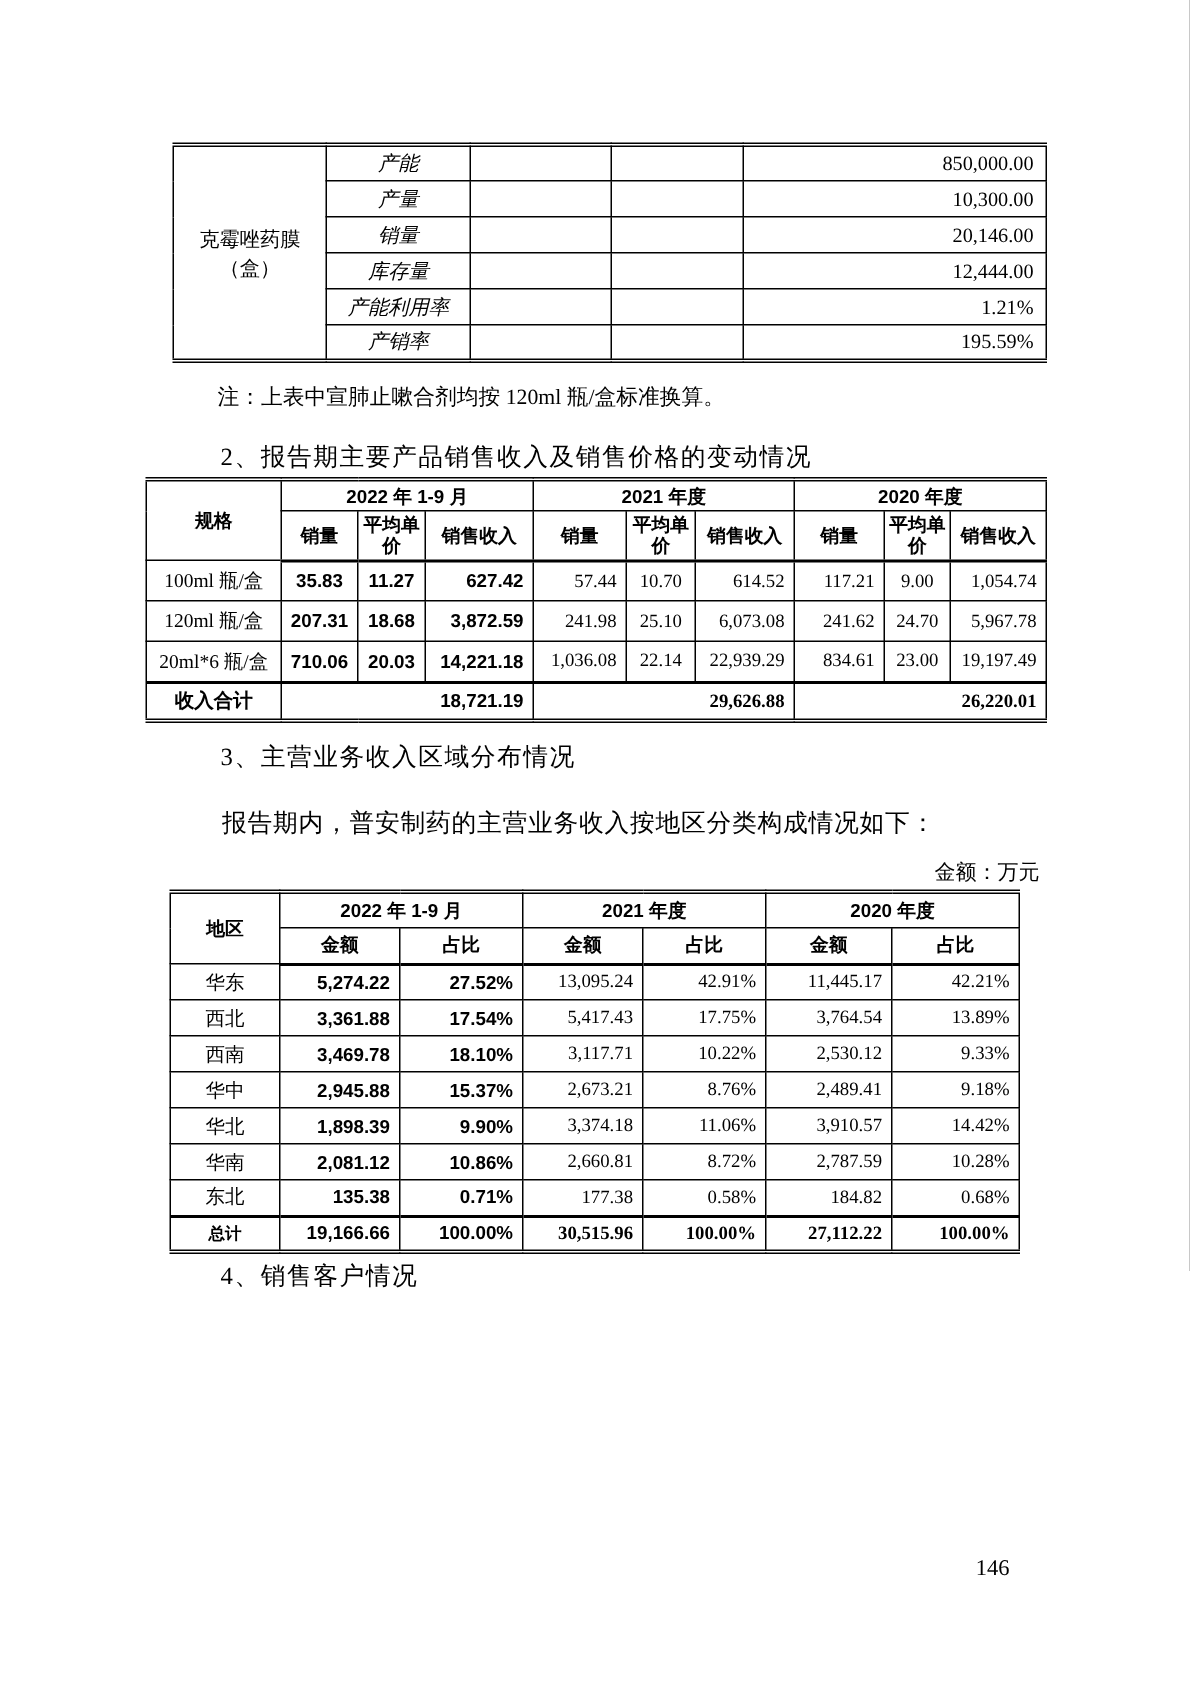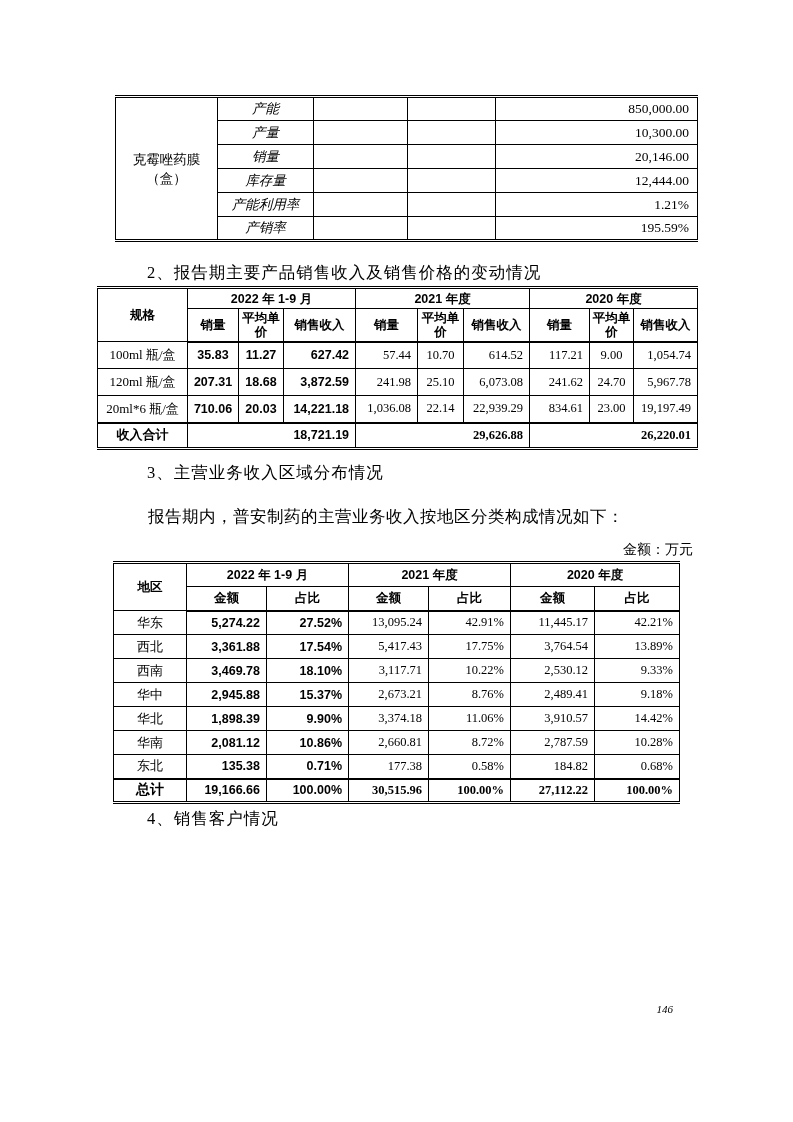--- a/index.html
+++ b/index.html
@@ -56,24 +56,24 @@
   .t3 { margin-top:2px; margin-left:-2px; width:566px;
         border-top:3px double #000; border-bottom:3px double #000; }
   .t3 th { font-family:"Liberation Sans","DejaVu Sans",sans-serif;
            font-weight:bold; font-size:12.5px; }
   .t3 tr { height:24px; }
   .t3 .sb th { border-bottom:2px solid #000; }
   .t3 td { font-size:12.5px; }
   .t3 .region { text-align:center; font-size:13px; }
   .t3 .b22 { font-family:"Liberation Sans","DejaVu Sans",sans-serif; font-weight:bold; }
   .t3 .tot td { border-top:2px solid #000; font-weight:bold; }
-  .t3 .tot .tlabel { font-family:"Liberation Sans","DejaVu Sans",sans-serif; text-align:center; font-size:14px; }
+  .t3 .tot .tlabel { font-family:"Liberation Sans","DejaVu Sans",sans-serif; text-align:center; font-size:11px; }
 
   .h4sec { margin-top:4px; font-size:16.5px; padding-left:32px; letter-spacing:1px; }
-  .pageno { position:absolute; top:1003px; right:120px; font-size:11px;font-style:italic; }
+  .pageno { position:absolute; top:1038px; right:120px; font-size:15px; }
 </style>
 </head>
 <body>
 
 <div class="doc">
   <div class="content">
 
     <table class="t1">
       <colgroup>
           <col style="width:102px">
@@ -119,20 +119,21 @@
       </tr>
       <tr>
         <td class="metric">产销率</td>
         <td></td>
             <td></td>
         <td class="val">195.59%</td>
       </tr>
     </tbody>
       </table>
 
+    <div class="note">注：上表中宣肺止嗽合剂均按 120ml 瓶/盒标准换算。</div>
 
     <div class="hsec">2、报告期主要产品销售收入及销售价格的变动情况</div>
 
     <table class="t2">
       <colgroup>
         <col style="width:90px">
           <col style="width:51px">
           <col style="width:45px">
           <col style="width:72px">
         <col style="width:62px">

